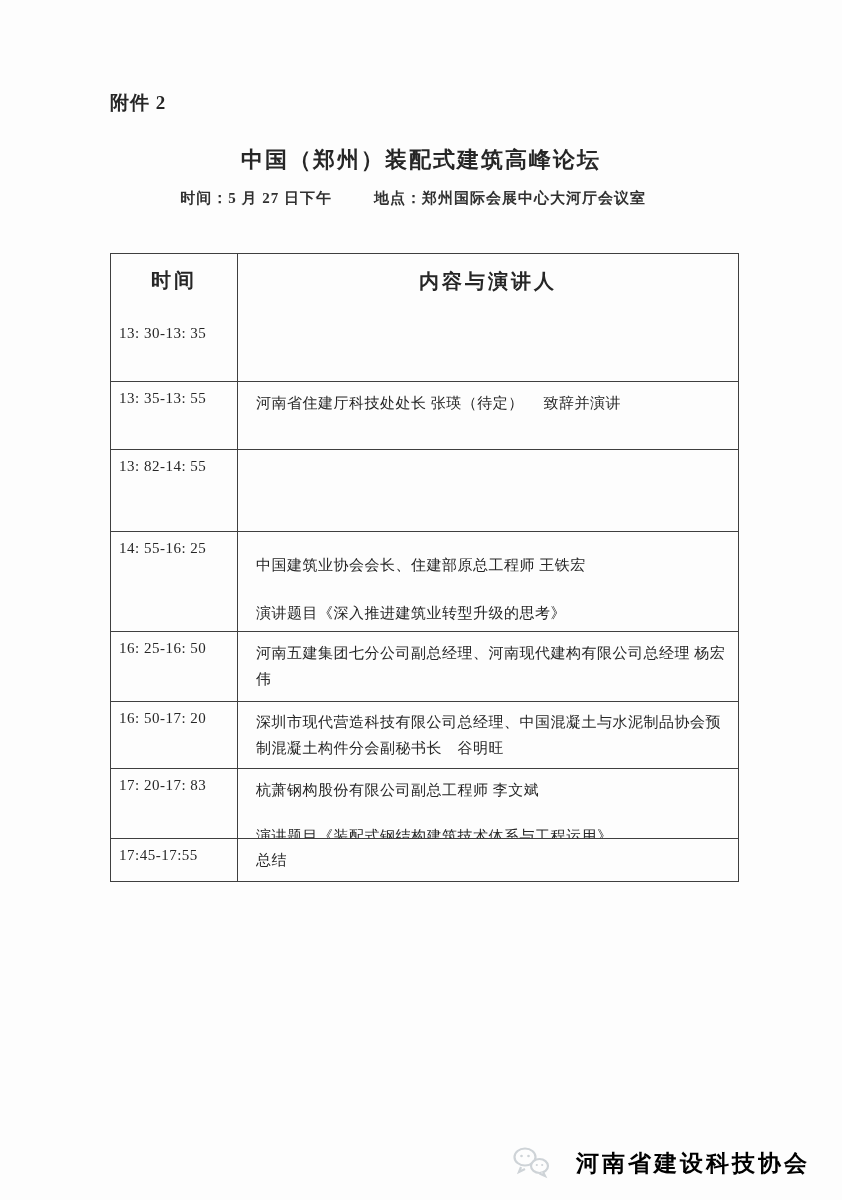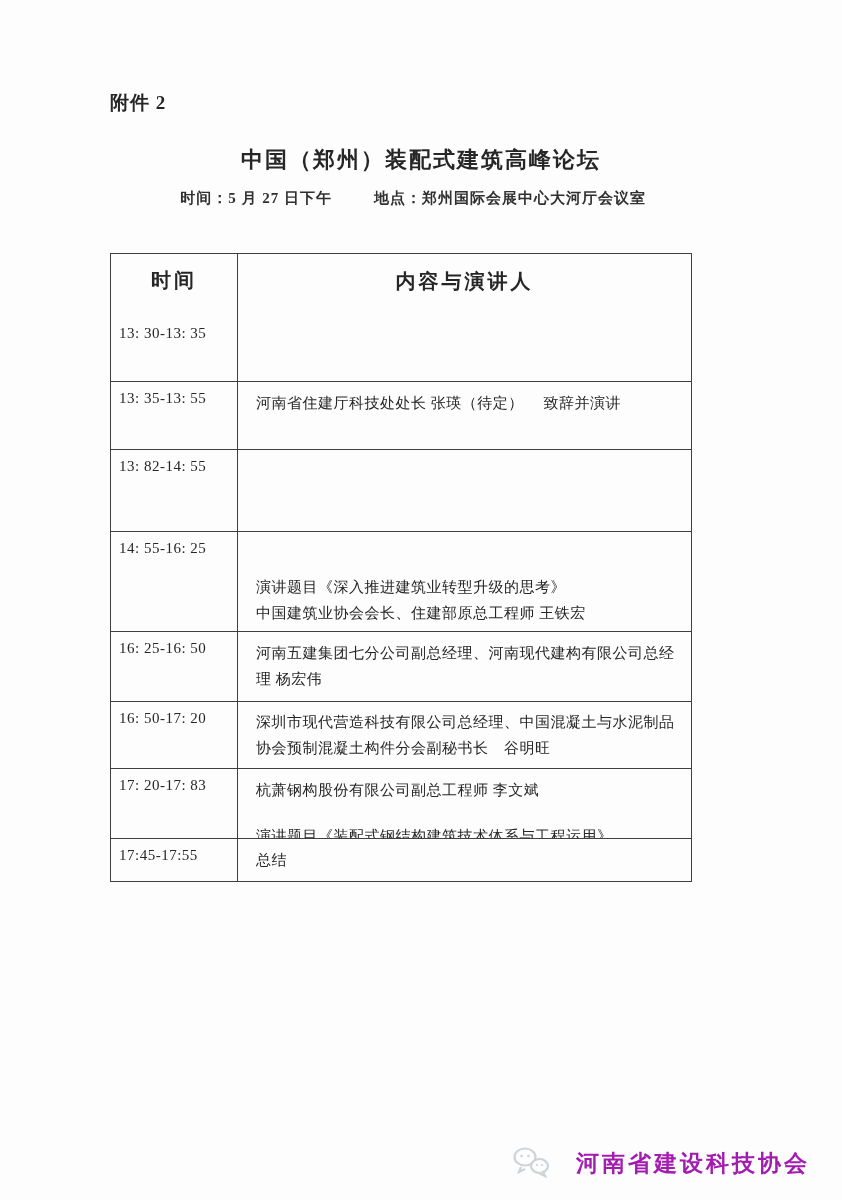--- a/index.html
+++ b/index.html
@@ -46,21 +46,21 @@
     font-weight: 600;
     letter-spacing: 1px;
     color: #303030;
   }
   .meta .meta-location { margin-left: 42px; }
 
   .agenda-table {
     position: absolute;
     left: 110px;
     top: 253px;
-    width: 582px;
+    width: 629px;
     border: 1px solid #3f3f3f;
     box-sizing: border-box;
     background: #fdfdfd;
   }
   .t-row {
     display: flex;
     box-sizing: border-box;
   }
   .t-row + .t-row { border-top: 1px solid #3f3f3f; }
   .cell {
@@ -98,21 +98,21 @@
   .footer {
     position: absolute;
     right: 32px;
     top: 1146px;
     display: flex;
     align-items: center;
     gap: 24px;
     font-size: 23px;
     font-weight: bold;
     letter-spacing: 3px;
-    color: #a21caf;
+    color: #000000;
     user-select: none;
   }
   .footer svg { display: block; }
 </style>
 </head>
 <body>
 
 <div class="page">
 
   <div class="attachment">附件 2</div>
@@ -140,22 +140,22 @@
           </div>
     </div>
 
     <div class="t-row" style="height: 82px;">
       <div class="cell cell-time">13: 82-14: 55</div>
     </div>
 
     <div class="t-row" style="height: 100px;">
       <div class="cell cell-time">14: 55-16: 25</div>
       <div class="cell cell-content" style="padding-top: 20px;">
+            <div class="content-line">中国建筑业协会会长、住建部原总工程师 王铁宏</div>
             <div class="content-line" style="margin-top: 22px;">演讲题目《深入推进建筑业转型升级的思考》</div>
-            <div class="content-line">中国建筑业协会会长、住建部原总工程师 王铁宏</div>
           </div>
     </div>
 
     <div class="t-row" style="height: 70px;">
       <div class="cell cell-time">16: 25-16: 50</div>
       <div class="cell cell-content" style="padding-top: 8px;">
             <div class="content-line">河南五建集团七分公司副总经理、河南现代建构有限公司总经理 杨宏伟</div>
           </div>
     </div>
 

